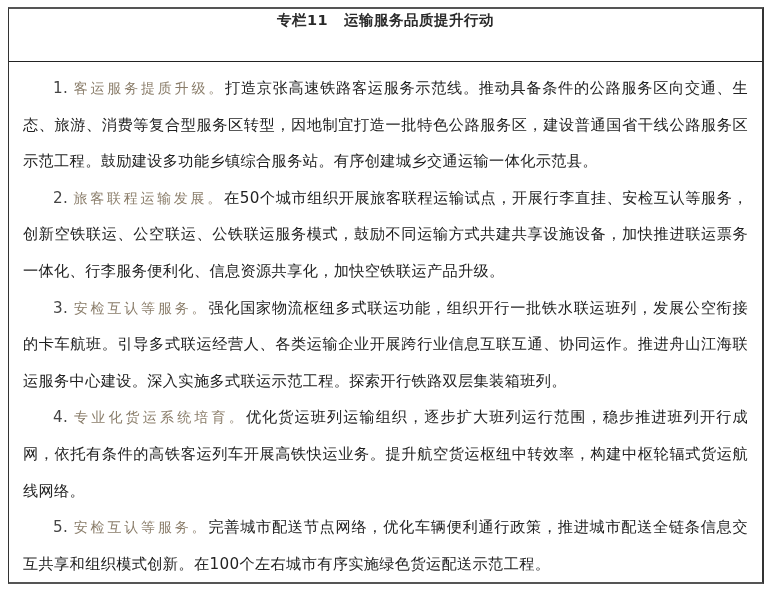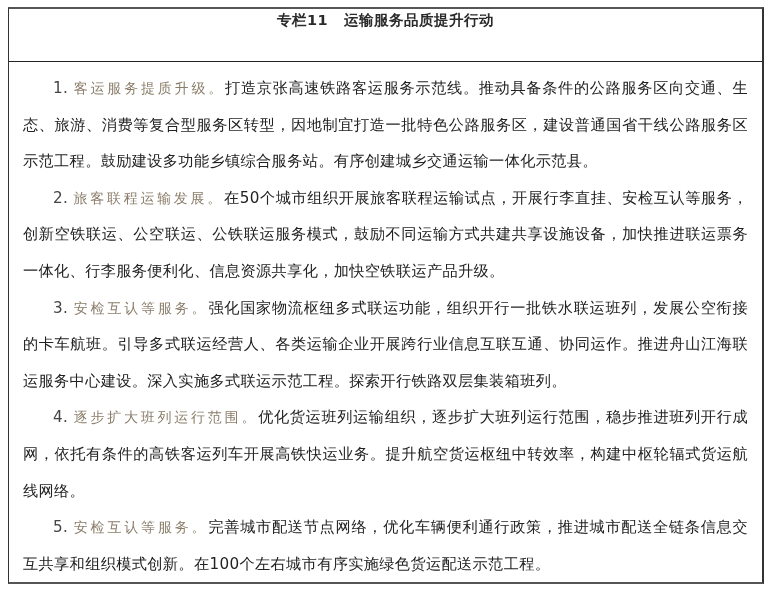--- a/index.html
+++ b/index.html
@@ -81,17 +81,17 @@
     </div>
   </div>
 
   <div class="body">
     <p class="para"><span class="num">1.</span> <span class="topic">客运服务提质升级。</span><span>打造京张高速铁路客运服务示范线。推动具备条件的公路服务区向交通、生态、旅游、消费等复合型服务区转型，因地制宜打造一批特色公路服务区，建设普通国省干线公路服务区示范工程。鼓励建设多功能乡镇综合服务站。有序创建城乡交通运输一体化示范县。</span></p>
 
     <p class="para"><span class="num">2.</span> <span class="topic">旅客联程运输发展。</span><span>在50个城市组织开展旅客联程运输试点，开展行李直挂、安检互认等服务，创新空铁联运、公空联运、公铁联运服务模式，鼓励不同运输方式共建共享设施设备，加快推进联运票务一体化、行李服务便利化、信息资源共享化，加快空铁联运产品升级。</span></p>
 
     <p class="para"><span class="num">3.</span> <span class="topic">安检互认等服务。</span><span>强化国家物流枢纽多式联运功能，组织开行一批铁水联运班列，发展公空衔接的卡车航班。引导多式联运经营人、各类运输企业开展跨行业信息互联互通、协同运作。推进舟山江海联运服务中心建设。深入实施多式联运示范工程。探索开行铁路双层集装箱班列。</span></p>
 
-    <p class="para"><span class="num">4.</span> <span class="topic">逐步扩大班列运行范围。</span><span>优化货运班列运输组织，逐步扩大班列运行范围，稳步推进班列开行成网，依托有条件的高铁客运列车开展高铁快运业务。提升航空货运枢纽中转效率，构建中枢轮辐式货运航线网络。</span></p>
+    <p class="para"><span class="num">4.</span> <span class="topic">专业化货运系统培育。</span><span>优化货运班列运输组织，逐步扩大班列运行范围，稳步推进班列开行成网，依托有条件的高铁客运列车开展高铁快运业务。提升航空货运枢纽中转效率，构建中枢轮辐式货运航线网络。</span></p>
 
     <p class="para"><span class="num">5.</span> <span class="topic">安检互认等服务。</span><span>完善城市配送节点网络，优化车辆便利通行政策，推进城市配送全链条信息交互共享和组织模式创新。在100个左右城市有序实施绿色货运配送示范工程。</span></p>
   </div>
 </div>
 
 </body></html>

